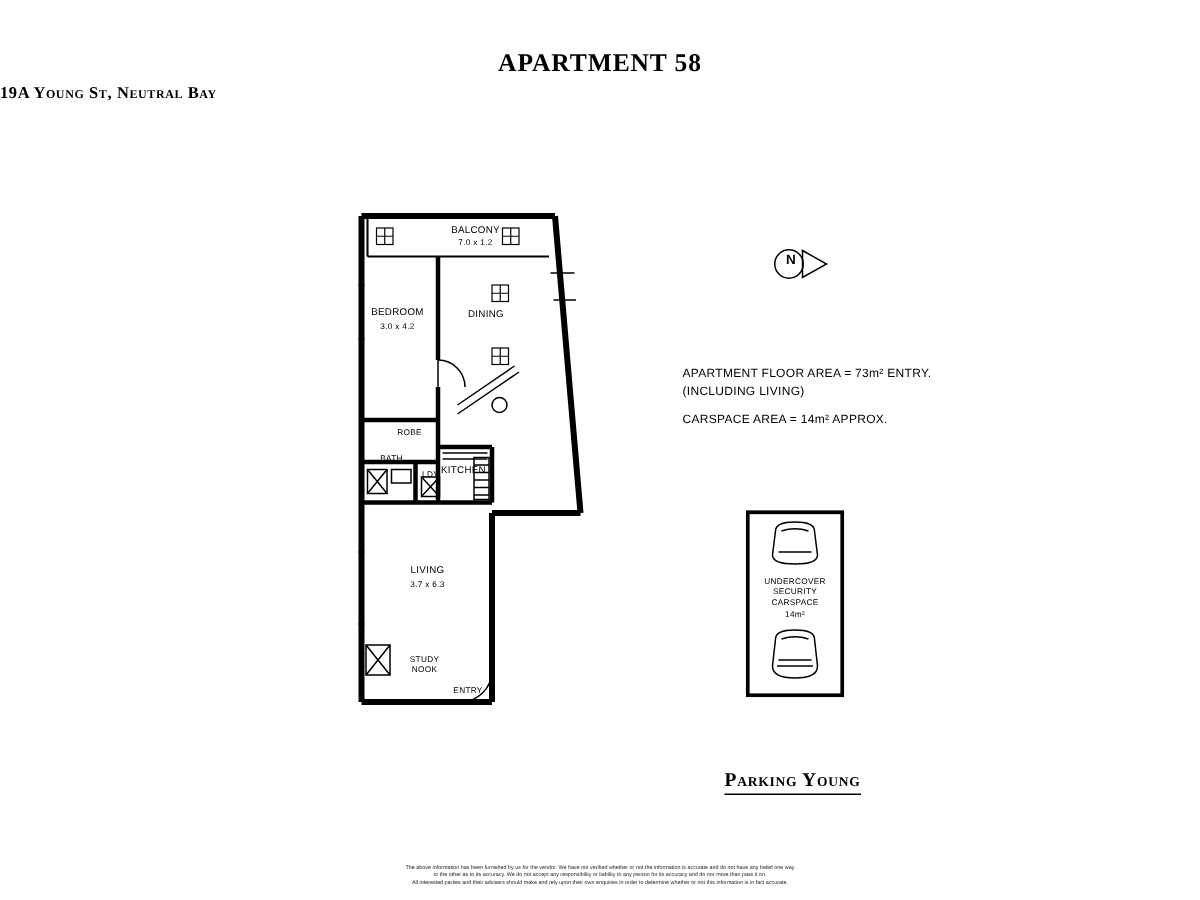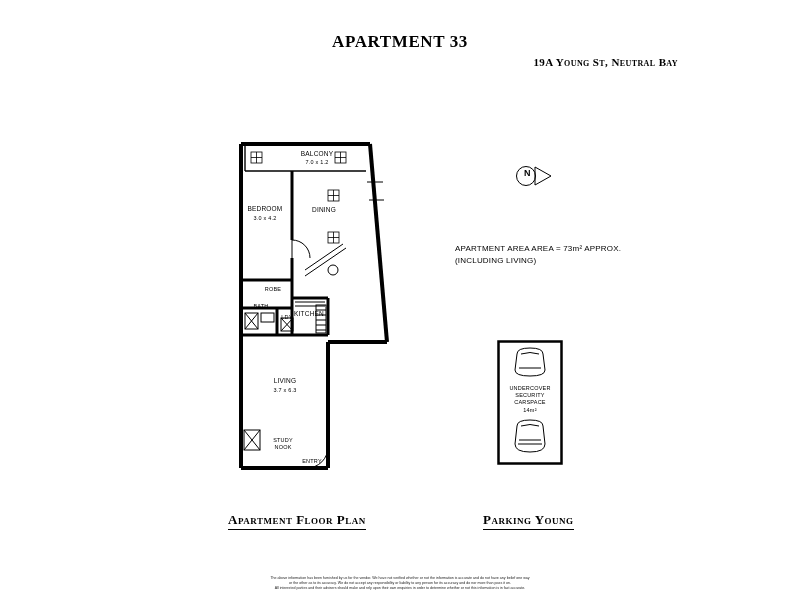--- a/index.html
+++ b/index.html
@@ -28,26 +28,25 @@
     text-align: center;
     font-size: 17px;
     font-weight: bold;
     letter-spacing: 0.6px;
     font-variant: small-caps;
   }
   .subtitle {
     position: absolute;
     left: 0; top: 56px;
     width: 678px;
-    text-align: right;
+    text-align: left;
     font-size: 11px;
     font-weight: bold;
     letter-spacing: 0.4px;
     font-variant: small-caps;
-    padding-left: 43px;
   }
 
   
   .caption {
     position: absolute;
     font-size: 13px;
     font-weight: bold;
     font-variant: small-caps;
     letter-spacing: 0.5px;
     border-bottom: 1.5px solid #000;
@@ -129,34 +128,35 @@
     line-height: 5.2px;
     color: #222;
   }
   .disclaimer div { white-space: nowrap; }
 </style>
 </head>
 <body>
 
 <div id="page">
 
-  <div class="title">APARTMENT 33</div>
+  <div class="title">APARTMENT 58</div>
   <div class="subtitle">19A Young St, Neutral Bay</div>
 
   <div id="north">
     <svg width="46" height="26" viewBox="0 0 46 26">
       <circle cx="15" cy="13" r="9.5" fill="none" stroke="#000" stroke-width="1"></circle>
       <path d="M24 4 L40 13 L24 22 Z" fill="none" stroke="#000" stroke-width="1"></path>
     </svg>
     <div class="letter">N</div>
   </div>
 
   <div class="areas">
-    <div>APARTMENT AREA AREA = 73m² APPROX.</div>
+    <div>APARTMENT FLOOR AREA = 73m² ENTRY.</div>
     <div>(INCLUDING LIVING)</div>
+    <div class="pad">CARSPACE AREA = 14m² APPROX.</div>
   </div>
 
   <div id="floorplan">
     <svg width="200" height="345" viewBox="0 0 200 345">
 
       <g fill="none" stroke="#000" stroke-width="4" stroke-linejoin="miter">
 
         <path d="M26 14 L26 200"></path>
 
         <path d="M26 14 L155 14"></path>
@@ -282,21 +282,20 @@
         <path d="M22 100 L44 100"></path>
         <path d="M21 104 L45 104"></path>
       </g>
     </svg>
     <div class="plabel tiny" style="left:0px; top:44px; width:66px;">UNDERCOVER</div>
     <div class="plabel tiny" style="left:0px; top:51px; width:66px;">SECURITY</div>
     <div class="plabel tiny" style="left:0px; top:58px; width:66px;">CARSPACE</div>
     <div class="plabel tiny" style="left:0px; top:66px; width:66px;">14m²</div>
   </div>
 
-  <div class="caption" id="caption-floor">Apartment Floor Plan</div>
   <div class="caption" id="caption-parking">Parking Young</div>
 
   <div class="disclaimer">
     <div>The above information has been furnished by us for the vendor. We have not verified whether or not the information is accurate and do not have any belief one way</div>
     <div>or the other as to its accuracy. We do not accept any responsibility or liability to any person for its accuracy and do nor more than pass it on.</div>
     <div>All interested parties and their advisers should make and rely upon their own enquiries in order to determine whether or not this information is in fact accurate.</div>
   </div>
 
 </div>
 

